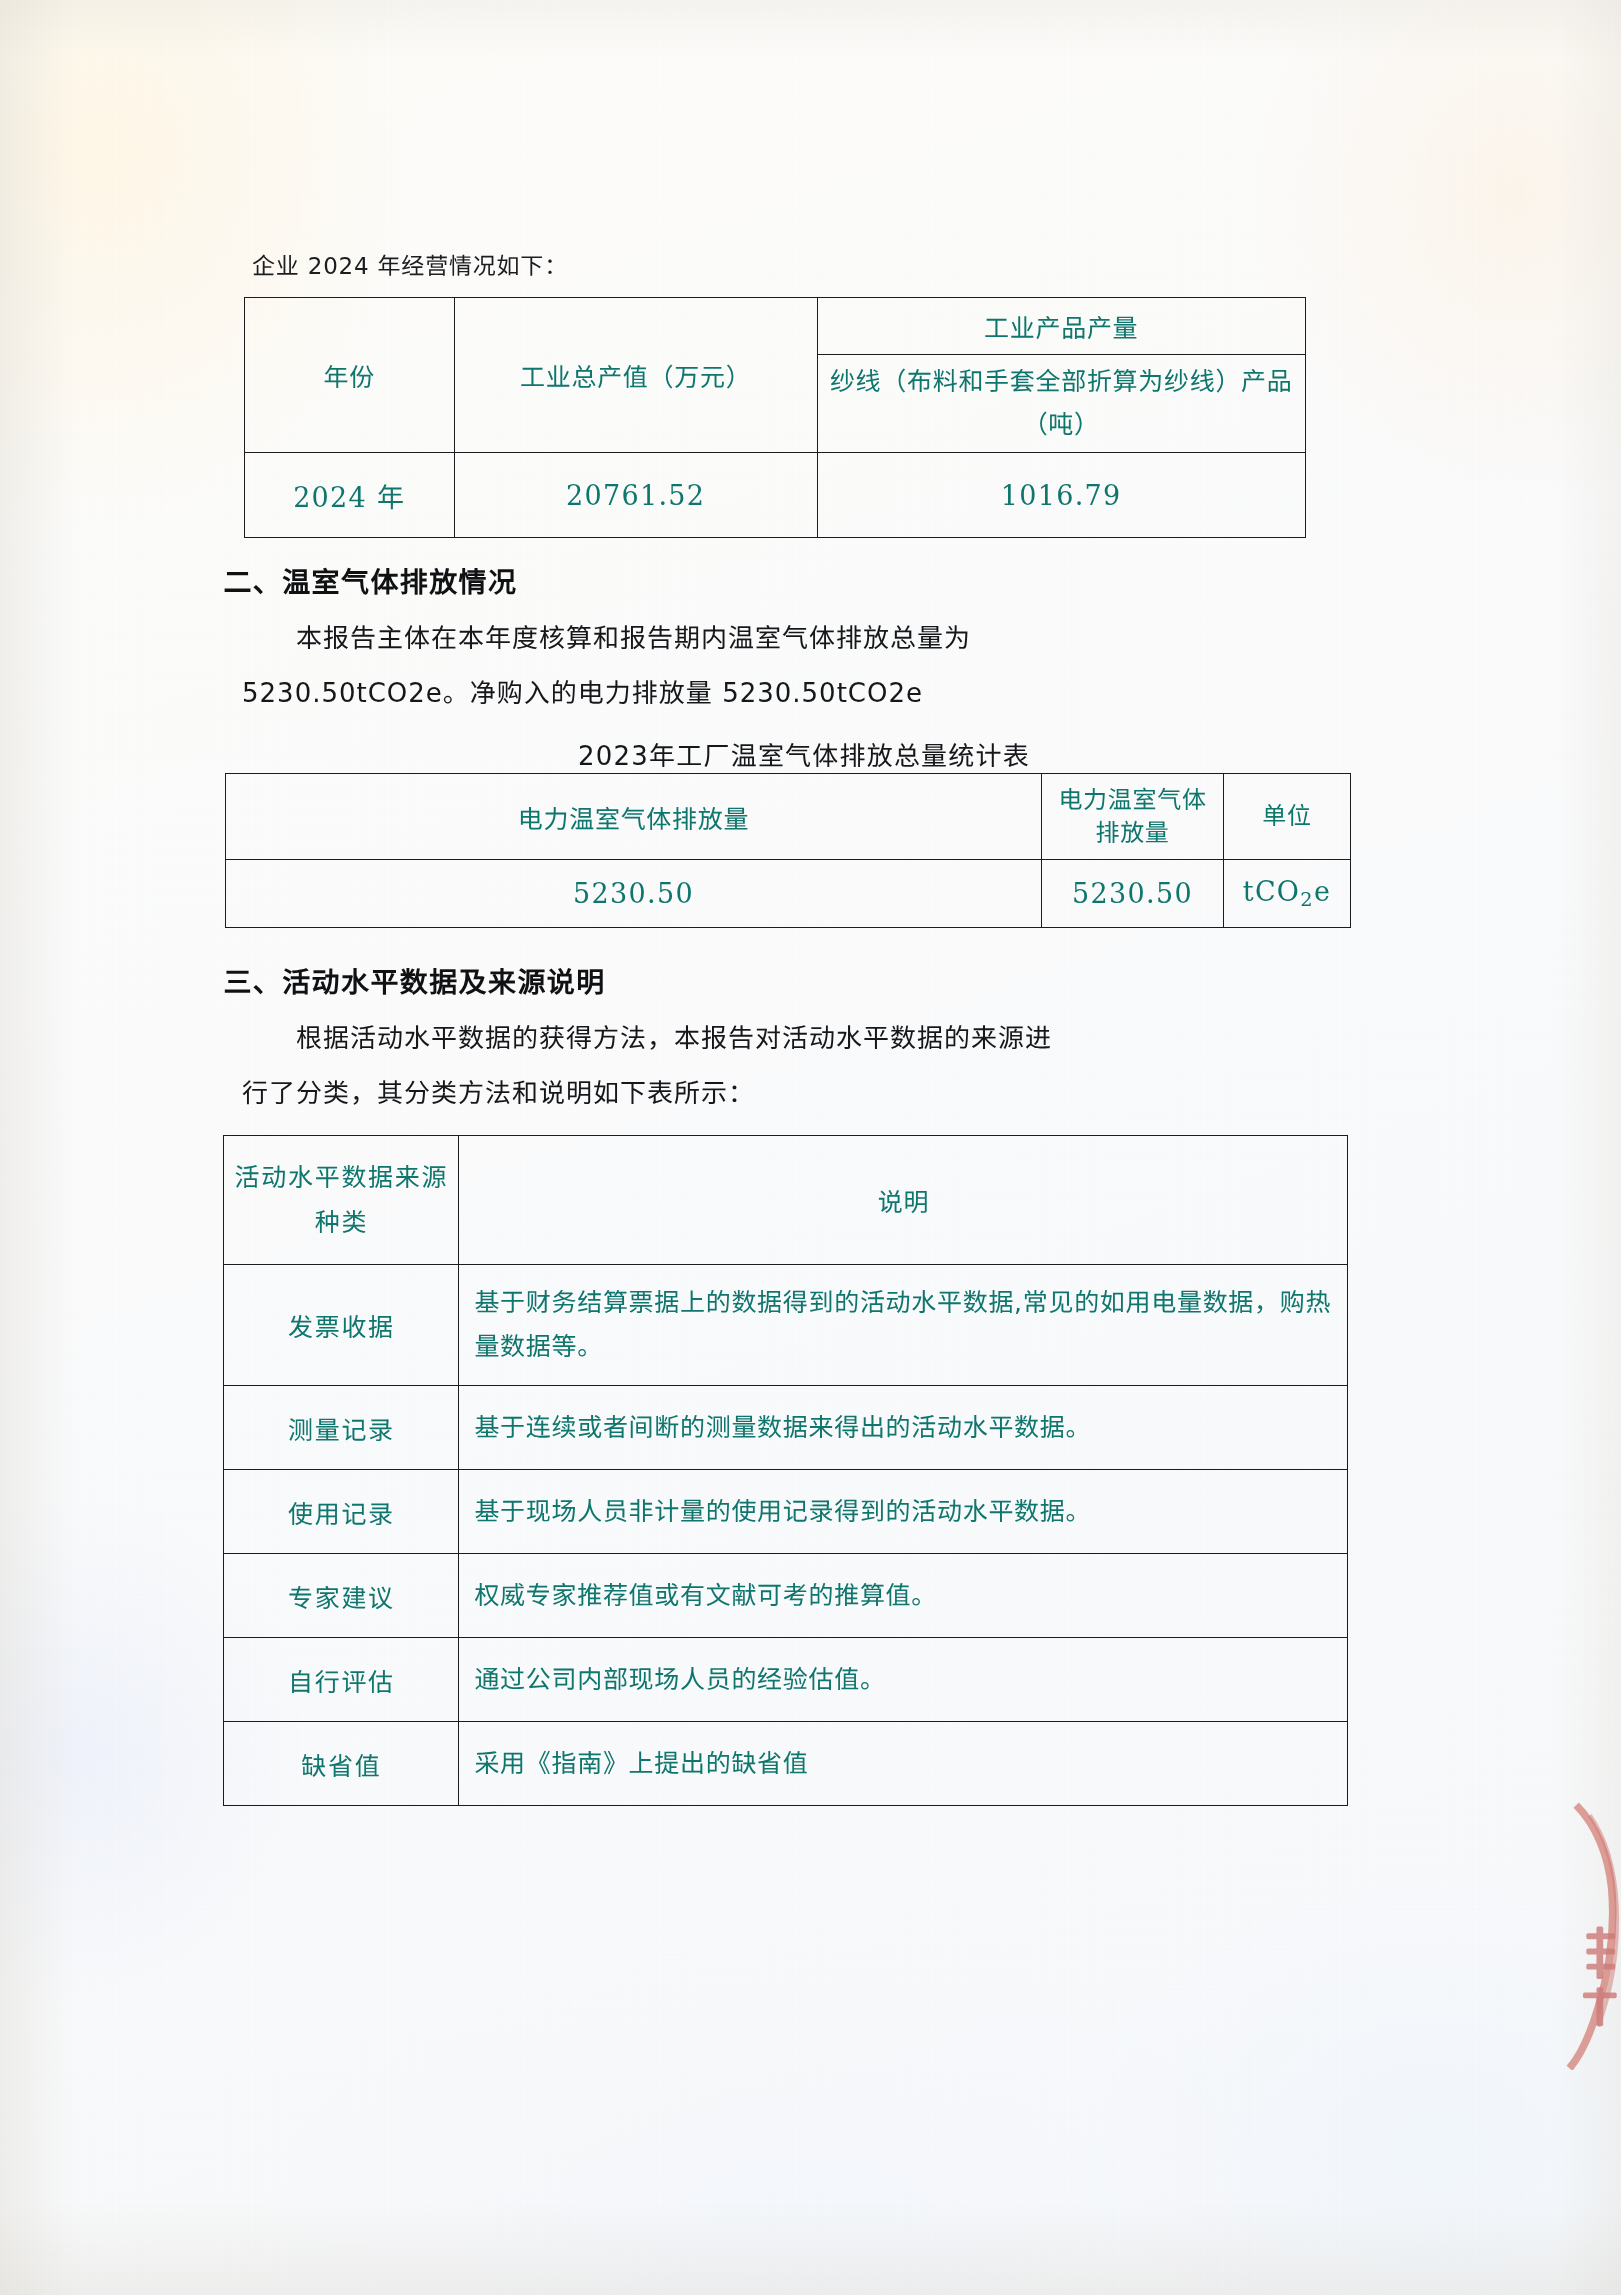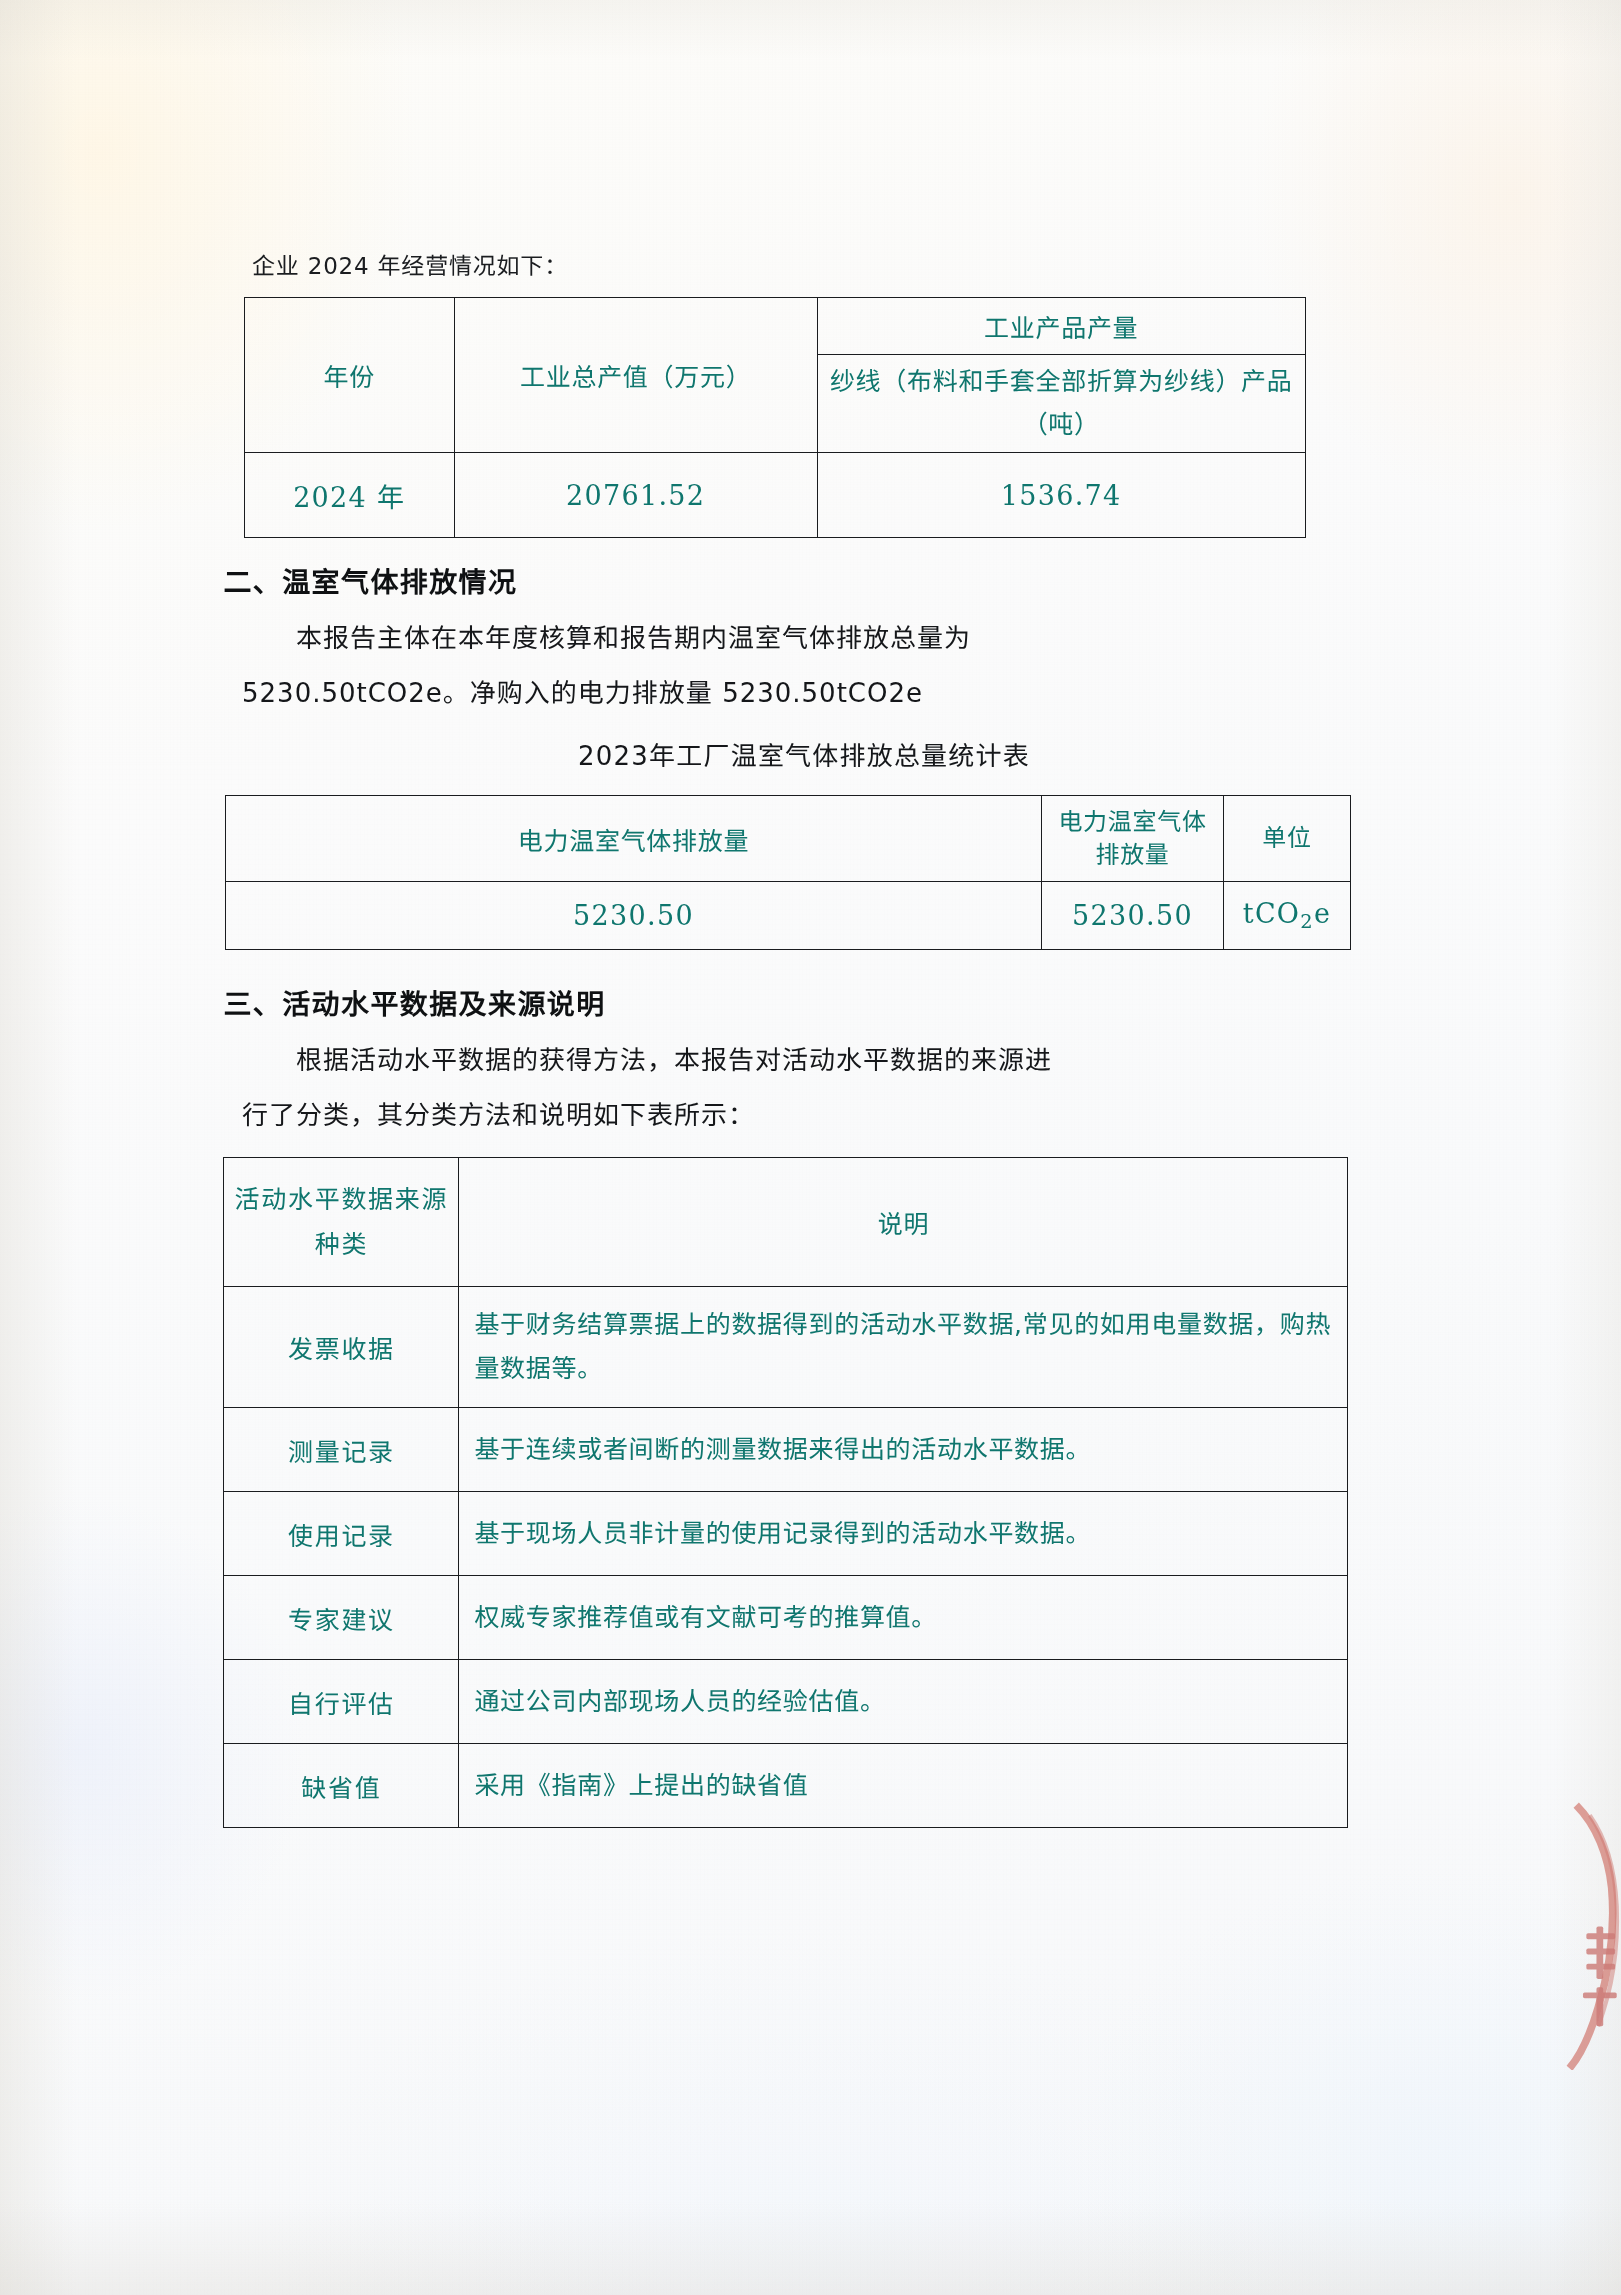--- a/index.html
+++ b/index.html
@@ -113,21 +113,21 @@
     letter-spacing: 1px;
     line-height: 1.0;
     margin: 0 0 29px 0;
   }
   .indent { text-indent: 54px; }
 
   .tbl-title {
     text-align: center;
     font-size: 26px;
     letter-spacing: 1.2px;
-    margin: 5px 0 23px 0;
+    margin: 5px 0 1px 0;
   }
 
   
   .t2 { width: 1124px; margin-left: -17px; }
   .t2 .c0 { width: 816px; }
   .t2 .c1 { width: 182px; }
   .t2 .c2 { width: 127px; }
   .t2 td { height: 47px; }
   .t2 .small { font-size: 24px; line-height: 1.35; }
 
@@ -193,21 +193,21 @@
         <td rowspan="2">年份</td>
         <td rowspan="2">工业总产值（万元）</td>
         <td>工业产品产量</td>
       </tr>
       <tr>
         <td class="prod-head">纱线（布料和手套全部折算为纱线）产品（吨）</td>
       </tr>
       <tr class="row-val">
         <td class="num">2024 年</td>
         <td class="num">20761.52</td>
-        <td class="num">1536.74</td>
+        <td class="num">1016.79</td>
       </tr>
     </tbody>
   </table>
 
   <div class="sec-head">二、温室气体排放情况</div>
 
   <div class="body-line indent">本报告主体在本年度核算和报告期内温室气体排放总量为</div>
   <div class="body-line">5230.50tCO2e。净购入的电力排放量 5230.50tCO2e</div>
 
   <div class="tbl-title">2023年工厂温室气体排放总量统计表</div>

